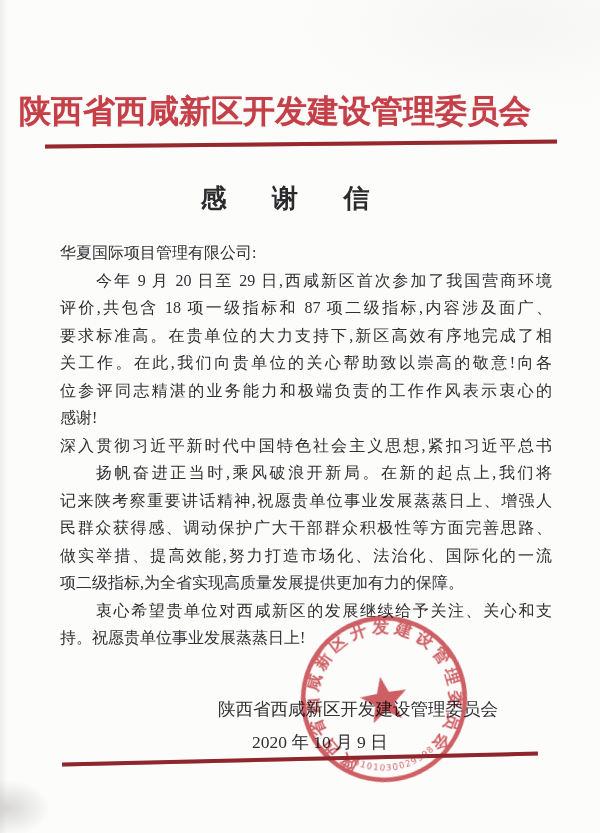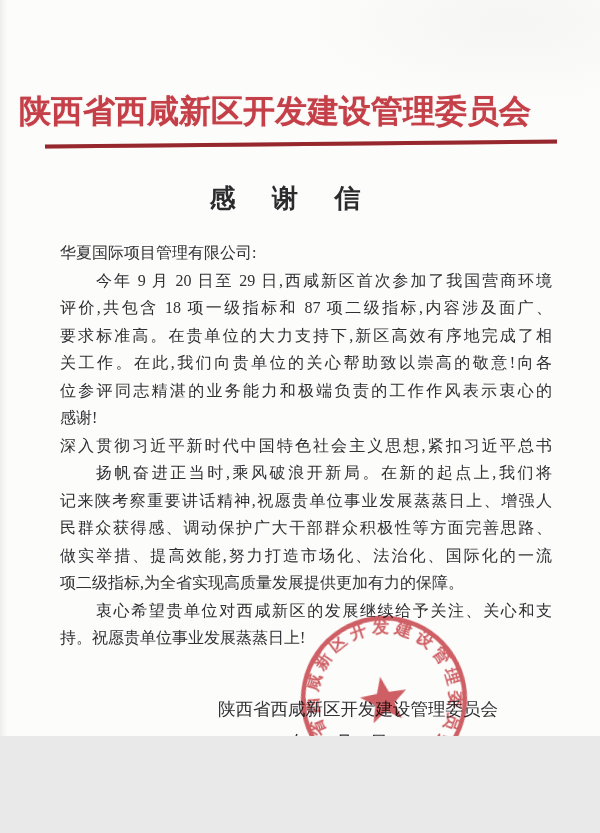--- a/index.html
+++ b/index.html
@@ -1,18 +1,18 @@
 <!DOCTYPE html>
 <html lang="zh"><head>
 <meta charset="utf-8">
 <style>
   html,body{margin:0;padding:0;background:#e9e9e9;}
   .page{
     position:relative;
-    width:600px;height:736px;
+    width:600px;height:833px;
     margin:0 auto;
     overflow:hidden;
     background:
       radial-gradient(60px 40px at 8px 808px, rgba(120,118,115,.28), rgba(120,118,115,0) 70%),
       radial-gradient(300px 120px at 85% 3%, rgba(190,188,184,.10), rgba(190,188,184,0) 70%),
       linear-gradient(to right, rgba(150,148,145,.14) 0px, rgba(150,148,145,0) 7px),
       #fcfcfb;
     font-family:"Liberation Serif","DejaVu Serif",serif;
     color:#303034;
   }
@@ -33,20 +33,21 @@
     border-bottom:1px solid rgba(160,45,50,.45);
     transform:rotate(-0.55deg);
   }
 
   .title{
     position:absolute;top:181px;left:0;right:30px;margin:0;
     text-align:center;
     font-size:26px;font-weight:bold;color:#2b2b2e;
     letter-spacing:15px;text-indent:15px;
     white-space:nowrap;
+    font-family:Liberation Mono, monospace;
   }
 
   .body{
     position:absolute;top:239px;left:60px;width:492px;
     font-size:16px;line-height:27.5px;
   }
   .line{height:27.5px;white-space:nowrap;}
   .line.full{
     white-space:normal;
     text-align:justify;

